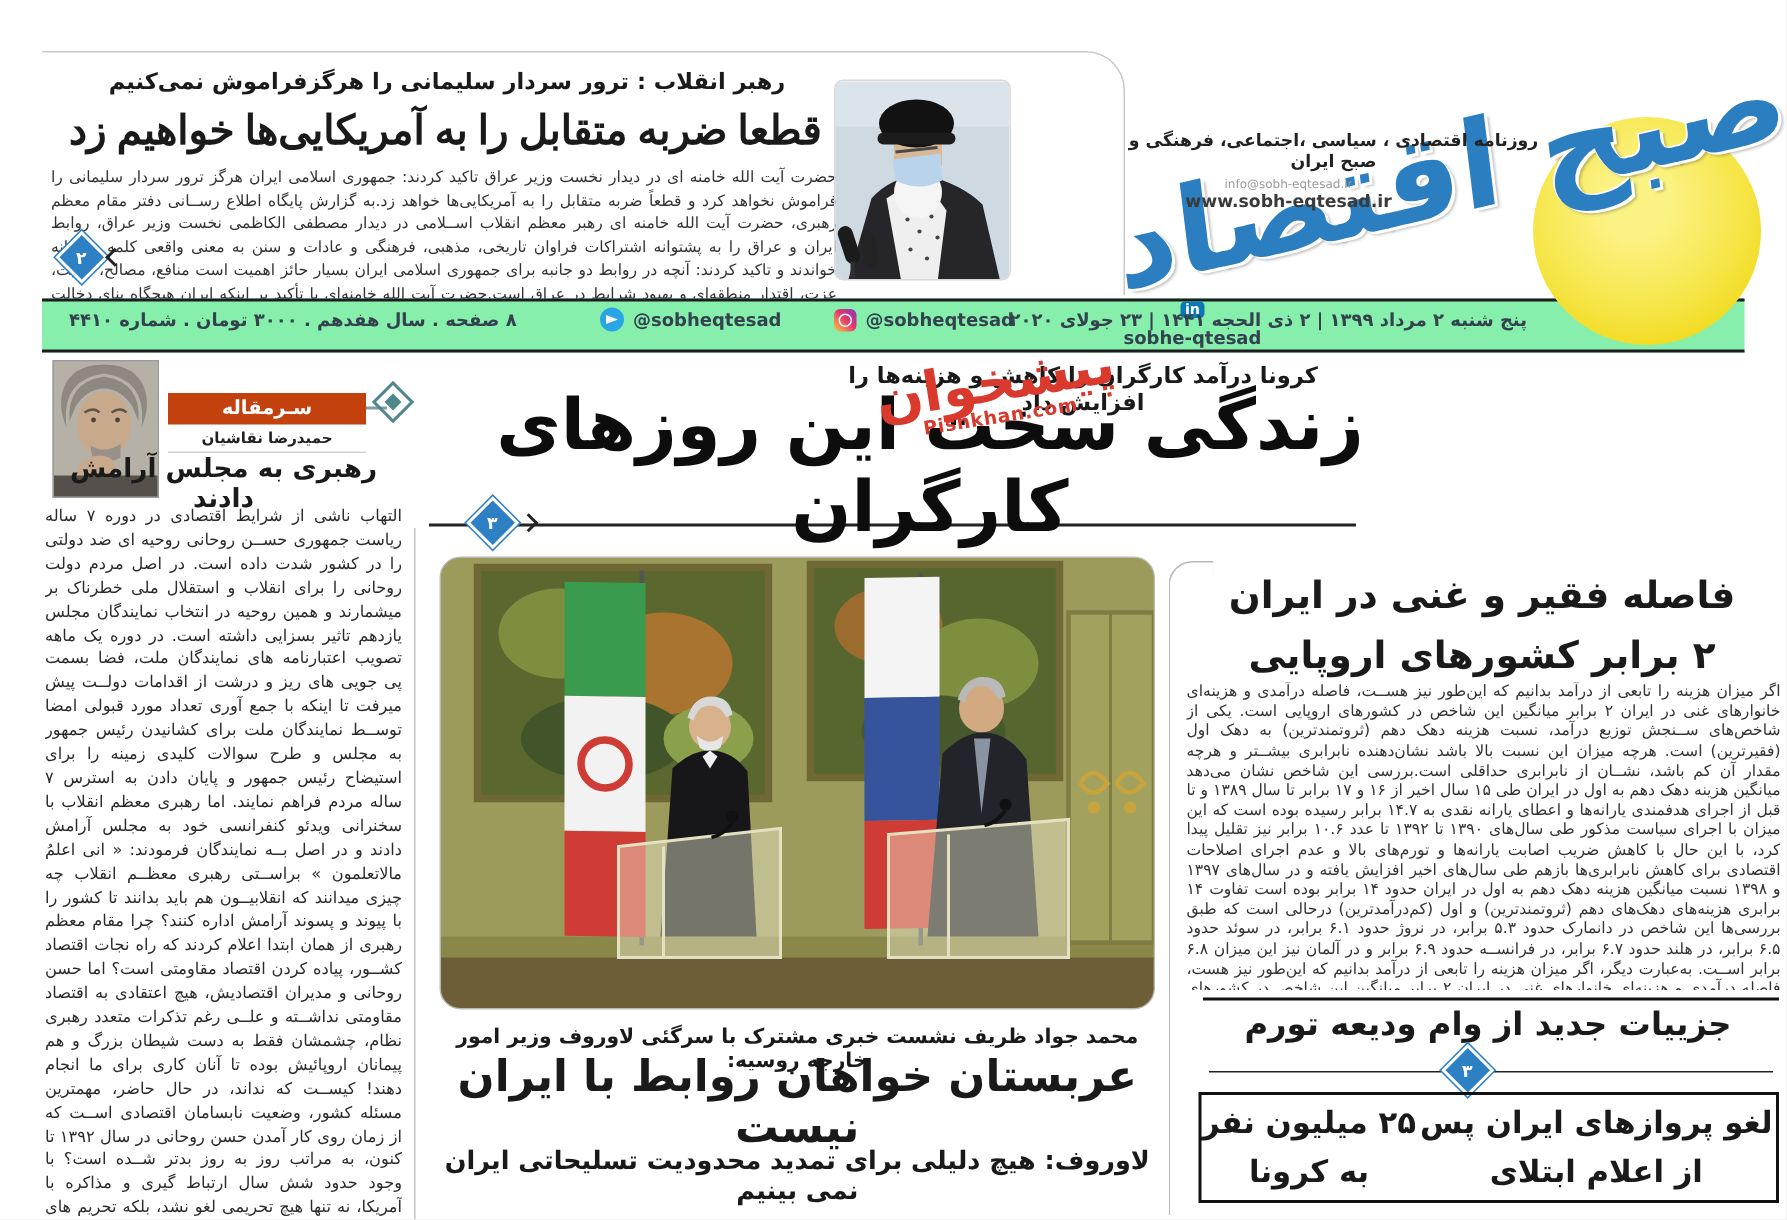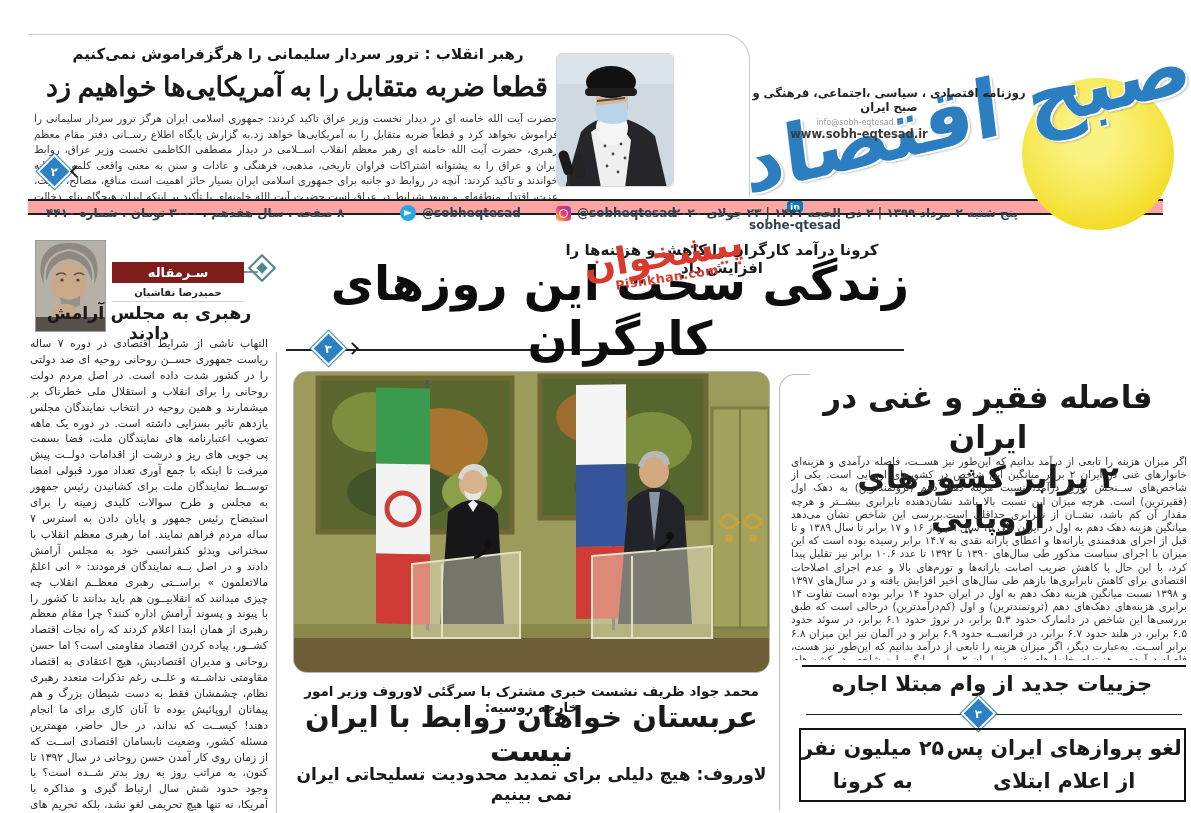--- a/index.html
+++ b/index.html
@@ -37,21 +37,21 @@
     transform:rotate(-13deg) skewX(-6deg);
     font-size:80px;font-weight:bold;color:#2b7ec0;white-space:nowrap;
     text-shadow:2px 2px 0 #ffffff,-1px -1px 0 #ffffff,3px 3px 2px rgba(0,0,0,.25);}
   .tagline{left:748px;top:86px;width:282px;z-index:3;text-align:center;
     font-size:11.5px;font-weight:700;color:#222;}
   .contact{left:756px;top:118px;width:206px;z-index:3;text-align:center;direction:ltr;}
   .contact .email{font-size:8px;color:#9a9a9a;display:block;}
   .contact .web{font-size:11.5px;font-weight:bold;color:#3a3a3a;display:block;}
 
   
-  .strip{left:28px;top:199px;width:1135px;height:16px;background:#fca5a5;
+  .strip{left:28px;top:199px;width:1135px;height:36px;background:#86efac;
     border-top:2px solid #1d1d1d;border-bottom:2px solid #1d1d1d;z-index:0;}
   .strip .item{position:absolute;top:0;height:24px;display:flex;align-items:center;gap:6px;
     font-size:12px;font-weight:600;color:#33424e;}
   .issue-info{left:18px;direction:rtl;font-weight:bold;}
   .soc{direction:ltr;color:#4a4a4a;}
   .soc-tg{left:372px;} .soc-ig{left:528px;} .soc-li{left:721px;flex-direction:column;}
   .strip-date{right:145px;direction:rtl;font-weight:bold;color:#1d2a36;}
   .tg-icon{width:16px;height:16px;border-radius:50%;background:#2aa5e4;position:relative;}
   .tg-icon::after{content:"";position:absolute;left:4px;top:5px;
     border-left:8px solid #fff;border-top:3.5px solid transparent;border-bottom:3.5px solid transparent;}
@@ -76,34 +76,34 @@
   .photo-box{left:293px;top:371px;width:477px;height:302px;border:1px solid #b9b9b9;
     border-radius:14px;overflow:hidden;background:#9d9b5c;}
   .photo-caption{left:293px;top:683px;width:477px;text-align:center;font-size:13.5px;font-weight:bold;}
   .photo-headline{left:293px;top:700px;width:477px;text-align:center;font-size:29px;font-weight:900;letter-spacing:-0.5px;}
   .photo-subhead{left:293px;top:764px;width:477px;text-align:center;font-size:17px;font-weight:bold;}
 
   
   .col-sep-right{left:779px;top:374px;width:30px;height:436px;
     border-left:1px solid #b9b9b9;border-top:1px solid #b9b9b9;border-radius:16px 0 0 0;}
   .gap-headline{left:800px;top:377px;width:376px;text-align:center;
-    font-size:31px;font-weight:800;line-height:40px;letter-spacing:-0.5px;}
+    font-size:25px;font-weight:800;line-height:40px;letter-spacing:-0.5px;}
   .gap-body{left:791px;top:455px;width:396px;height:205px;
     font-size:10.4px;line-height:13.2px;text-align:justify;color:#333;overflow:hidden;}
   .rule-a{left:802px;top:665px;width:384px;border-top:2px solid #111;}
   .loan-headline{left:800px;top:671px;width:384px;text-align:center;font-size:21.5px;font-weight:900;}
   .rule-b{left:806px;top:714px;width:376px;border-top:1.5px solid #222;}
   .loan-diamond{left:968px;top:703px;}
   .flights-box{left:799px;top:728px;width:387px;height:74px;border:2px solid #111;
     display:flex;align-items:center;justify-content:center;}
   .flights-box .l1,.flights-box .l2{font-size:20.5px;font-weight:800;line-height:33px;text-align:center;}
 
   
   .ed-photo{left:35px;top:240px;width:71px;height:92px;border:1px solid #9a9a9a;overflow:hidden;background:#b6b1a6;}
-  .ed-band{left:112px;top:262px;width:132px;height:21px;background:#7f1d1d;color:#fff;
+  .ed-band{left:112px;top:262px;width:132px;height:21px;background:#c2410c;color:#fff;
     font-size:13px;font-weight:bold;text-align:center;line-height:21px;}
   .ed-band-line{left:244px;top:271px;width:14px;border-top:2px solid #7e9da2;}
   .ed-diamond{left:252px;top:258px;width:20px;height:20px;border:2px solid #4f878d;transform:rotate(45deg);position:absolute;}
   .ed-diamond::after{content:"";position:absolute;inset:4px;background:#4f878d;}
   .ed-author{left:112px;top:287px;width:132px;text-align:center;font-size:10px;font-weight:800;
     border-bottom:1px solid #d2d2d2;padding-bottom:3px;color:#222;}
   .ed-headline{left:30px;top:303px;width:238px;text-align:center;font-size:17.5px;font-weight:800;}
   .ed-body{left:30px;top:336px;width:238px;height:477px;
     font-size:10.8px;line-height:15.9px;text-align:justify;color:#2a2a2a;overflow:hidden;}
   .col-sep-left{left:276px;top:352px;height:461px;width:0;border-left:1px solid #c2c2c2;}
@@ -256,21 +256,21 @@
   <div class="abs photo-headline">عربستان خواهان روابط با ایران نیست</div>
   <div class="abs photo-subhead">لاوروف: هیچ دلیلی برای تمدید محدودیت تسلیحاتی ایران نمی بینیم</div>
 
   <div class="abs col-sep-right"></div>
   <div class="abs gap-headline">
     <div>فاصله فقیر و غنی در ایران</div>
     <div>۲ برابر کشورهای اروپایی</div>
   </div>
   <div class="abs gap-body">اگر میزان هزینه را تابعی از درآمد بدانیم که این‌طور نیز هســت، فاصله درآمدی و هزینه‌ای خانوارهای غنی در ایران ۲ برابر میانگین این شاخص در کشورهای اروپایی است. یکی از شاخص‌های ســنجش توزیع درآمد، نسبت هزینه دهک دهم (ثروتمندترین) به دهک اول (فقیرترین) است. هرچه میزان این نسبت بالا باشد نشان‌دهنده نابرابری بیشــتر و هرچه مقدار آن کم باشد، نشــان از نابرابری حداقلی است.بررسی این شاخص نشان می‌دهد میانگین هزینه دهک دهم به اول در ایران طی ۱۵ سال اخیر از ۱۶ و ۱۷ برابر تا سال ۱۳۸۹ و تا قبل از اجرای هدفمندی یارانه‌ها و اعطای یارانه نقدی به ۱۴.۷ برابر رسیده بوده است که این میزان با اجرای سیاست مذکور طی سال‌های ۱۳۹۰ تا ۱۳۹۲ تا عدد ۱۰.۶ برابر نیز تقلیل پیدا کرد، با این حال با کاهش ضریب اصابت یارانه‌ها و تورم‌های بالا و عدم اجرای اصلاحات اقتصادی برای کاهش نابرابری‌ها بازهم طی سال‌های اخیر افزایش یافته و در سال‌های ۱۳۹۷ و ۱۳۹۸ نسبت میانگین هزینه دهک دهم به اول در ایران حدود ۱۴ برابر بوده است تفاوت ۱۴ برابری هزینه‌های دهک‌های دهم (ثروتمندترین) و اول (کم‌درآمدترین) درحالی است که طبق بررسی‌ها این شاخص در دانمارک حدود ۵.۳ برابر، در نروژ حدود ۶.۱ برابر، در سوئد حدود ۶.۵ برابر، در هلند حدود ۶.۷ برابر، در فرانســه حدود ۶.۹ برابر و در آلمان نیز این میزان ۶.۸ برابر اســت. به‌عبارت دیگر، اگر میزان هزینه را تابعی از درآمد بدانیم که این‌طور نیز هست، فاصله درآمدی و هزینه‌ای خانوارهای غنی در ایران ۲ برابر میانگین این شاخص در کشورهای اروپایی است.</div>
   <div class="abs rule-a"></div>
-  <div class="abs loan-headline">جزییات جدید از وام مبتلا اجاره</div>
+  <div class="abs loan-headline">جزییات جدید از وام ودیعه تورم</div>
   <div class="abs rule-b"></div>
   <div class="abs diamond loan-diamond">
     <span>۳</span>
   </div>
   <div class="abs flights-box">
     <div class="l1">لغو پروازهای ایران پس از اعلام ابتلای</div>
     <div class="l2">۲۵ میلیون نفر به کرونا</div>
   </div>
 
   <div class="abs ed-photo">

